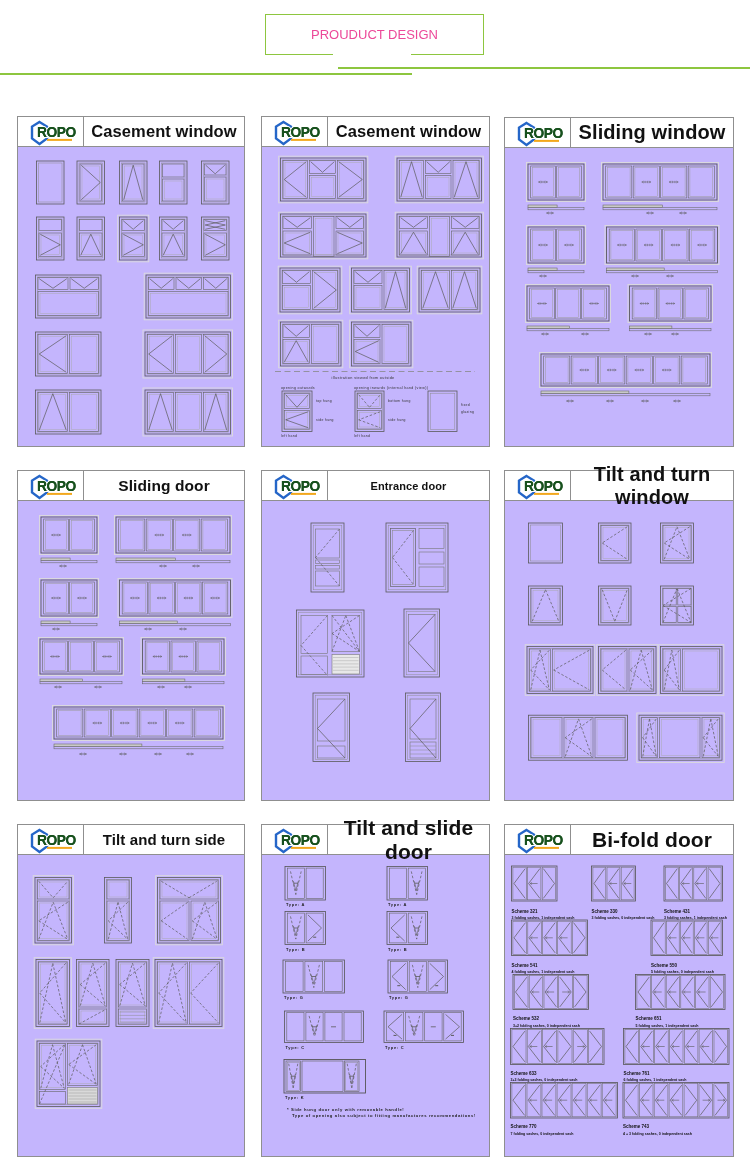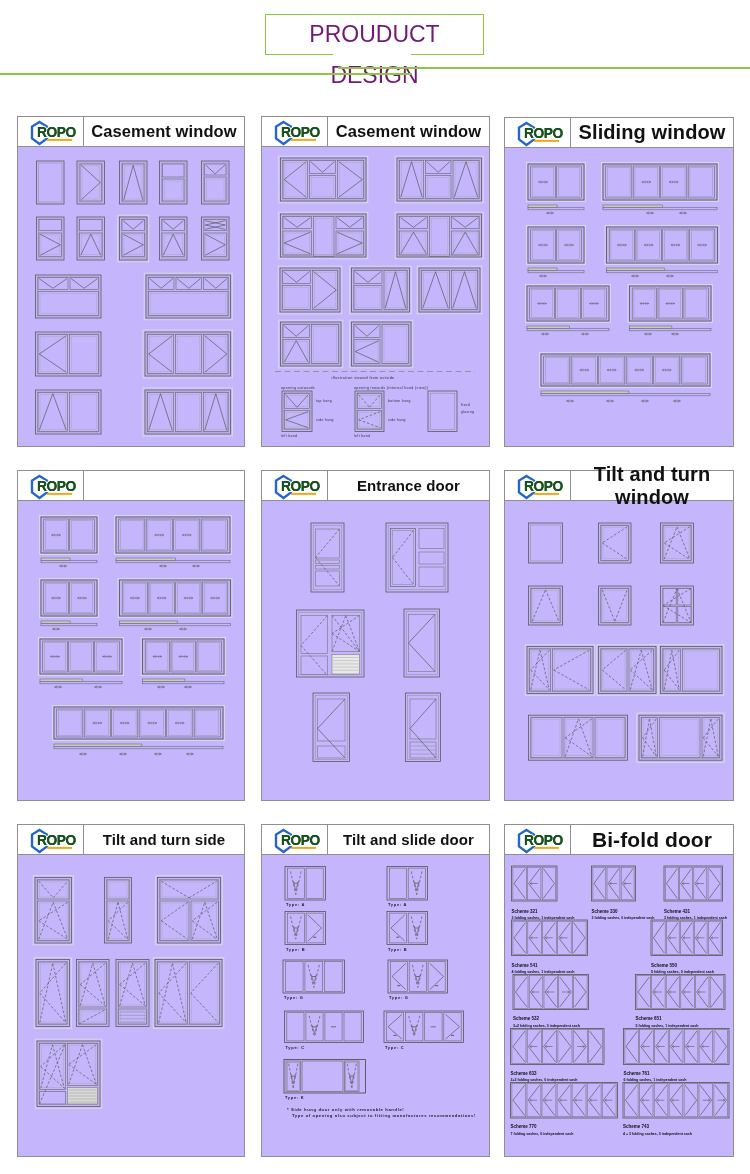--- a/index.html
+++ b/index.html
@@ -8,21 +8,21 @@
 .plogo{width:66px;border-right:1px solid #8f8f8f;box-sizing:border-box;display:flex;align-items:center;justify-content:center;}
 .ptitle{flex:1;display:flex;align-items:center;justify-content:center;font-weight:bold;color:#111;letter-spacing:0.1px;text-align:center;}
 .pbody{position:absolute;left:0;top:0;z-index:1;}
 </style></head>
 <body>
 
 <div style="position:absolute;left:265px;top:14px;width:219px;height:41px;border:1.5px solid #8dc63f;box-sizing:border-box;"></div>
 
 <div style="position:absolute;left:333px;top:52px;width:78px;height:5px;background:#fff;"></div>
 
-<div style="position:absolute;left:265px;top:14px;width:219px;height:41px;line-height:41px;text-align:center;font-size:23px;letter-spacing:0px;color:#701a75;">PROUDUCT DESIGN</div>
+<div style="position:absolute;left:265px;top:14px;width:219px;height:41px;line-height:41px;text-align:center;font-size:13px;letter-spacing:0px;color:#ec4899;">PROUDUCT DESIGN</div>
 
 <div style="position:absolute;left:338px;top:67px;width:412px;height:1.6px;background:#8dc63f;"></div>
 
 <div style="position:absolute;left:0px;top:73px;width:412px;height:1.6px;background:#8dc63f;"></div>
 
 <div class="panel" style="left:17px;top:116px;width:228px;height:331px">
 <div class="phead">
 
 <div class="plogo">
         <svg width="64" height="28" viewBox="0 0 64 28" style="display:block">
@@ -730,20 +730,21 @@
 
 <path d="M 20.5 4.0 L 28.0 8.6 L 28.0 20.4 L 20.5 25.9 L 13.0 20.4 L 13.0 8.6 Z" fill="none" stroke="#2566c8" stroke-width="2.4"></path>
 
 <text x="18" y="18.6" font-family="Liberation Sans, sans-serif" font-size="13.8" font-weight="bold" fill="#17511d" stroke="#ffffff" stroke-width="2.2" paint-order="stroke" letter-spacing="-0.5">ROPO</text>
 <text x="18" y="18.6" font-family="Liberation Sans, sans-serif" font-size="13.8" font-weight="bold" fill="#17511d" letter-spacing="-0.5">ROPO</text>
 
 <rect x="28" y="20.9" width="25" height="2.0" fill="#f2a81d"></rect>
 </svg>
       </div>
 
+<div class="ptitle" style="font-size:15.5px">Sliding door</div>
 </div>
 
 <svg class="pbody" width="228" height="331" viewBox="0 0 228 331">
 
 <rect x="21.5" y="44.5" width="59.0" height="39.0" fill="none" stroke="#dcdcdc" stroke-width="0.9"></rect>
       <rect x="23.0" y="46.0" width="56.0" height="36.0" fill="none" stroke="#555" stroke-width="0.85"></rect>
       <rect x="25.7" y="48.0" width="24.6" height="32.0" fill="none" stroke="#666" stroke-width="0.6"></rect>
       <rect x="27.4" y="49.7" width="21.2" height="28.6" fill="none" stroke="#9a9a9a" stroke-width="0.5"></rect>
       <line x1="33.5" y1="64.0" x2="42.5" y2="64.0" stroke="#5a5a5a" stroke-width="0.5"></line>
       <line x1="35.5" y1="63.0" x2="33.5" y2="64.0" stroke="#5a5a5a" stroke-width="0.45"></line>
@@ -1058,21 +1059,21 @@
 
 <path d="M 20.5 4.0 L 28.0 8.6 L 28.0 20.4 L 20.5 25.9 L 13.0 20.4 L 13.0 8.6 Z" fill="none" stroke="#2566c8" stroke-width="2.4"></path>
 
 <text x="18" y="18.6" font-family="Liberation Sans, sans-serif" font-size="13.8" font-weight="bold" fill="#17511d" stroke="#ffffff" stroke-width="2.2" paint-order="stroke" letter-spacing="-0.5">ROPO</text>
 <text x="18" y="18.6" font-family="Liberation Sans, sans-serif" font-size="13.8" font-weight="bold" fill="#17511d" letter-spacing="-0.5">ROPO</text>
 
 <rect x="28" y="20.9" width="25" height="2.0" fill="#f2a81d"></rect>
 </svg>
       </div>
 
-<div class="ptitle" style="font-size:15px">Entrance door</div>
+<div class="ptitle" style="font-size:11px">Entrance door</div>
 </div>
 
 <svg class="pbody" width="229" height="331" viewBox="0 0 229 331">
 
 <rect x="49.0" y="52.0" width="33.0" height="69.0" fill="none" stroke="#5a5a5a" stroke-width="0.8"></rect>
       <rect x="51.2" y="54.2" width="28.6" height="64.6" fill="none" stroke="#8a8a8a" stroke-width="0.5"></rect>
       <rect x="53.5" y="58.0" width="24.0" height="29.0" fill="none" stroke="#777" stroke-width="0.6"></rect>
       <rect x="53.5" y="89.0" width="24.0" height="3.6" fill="none" stroke="#777" stroke-width="0.6"></rect>
       <rect x="53.5" y="94.4" width="24.0" height="3.6" fill="none" stroke="#777" stroke-width="0.6"></rect>
       <rect x="53.5" y="100.0" width="24.0" height="15.0" fill="none" stroke="#777" stroke-width="0.6"></rect>
@@ -1418,21 +1419,21 @@
 
 <path d="M 20.5 4.0 L 28.0 8.6 L 28.0 20.4 L 20.5 25.9 L 13.0 20.4 L 13.0 8.6 Z" fill="none" stroke="#2566c8" stroke-width="2.4"></path>
 
 <text x="18" y="18.6" font-family="Liberation Sans, sans-serif" font-size="13.8" font-weight="bold" fill="#17511d" stroke="#ffffff" stroke-width="2.2" paint-order="stroke" letter-spacing="-0.5">ROPO</text>
 <text x="18" y="18.6" font-family="Liberation Sans, sans-serif" font-size="13.8" font-weight="bold" fill="#17511d" letter-spacing="-0.5">ROPO</text>
 
 <rect x="28" y="20.9" width="25" height="2.0" fill="#f2a81d"></rect>
 </svg>
       </div>
 
-<div class="ptitle" style="font-size:15px">Tilt and slide door</div>
+<div class="ptitle" style="font-size:21px">Tilt and slide door</div>
 </div>
 
 <svg class="pbody" width="229" height="333" viewBox="0 0 229 333">
 
 <rect x="23.0" y="41.5" width="40.5" height="33.5" fill="none" stroke="#555" stroke-width="0.8"></rect>
       <rect x="25.3" y="43.1" width="17.1" height="30.3" fill="none" stroke="#666" stroke-width="0.6"></rect>
       <line x1="28.5" y1="46.4" x2="33.8" y2="69.6" stroke="#5a5a5a" stroke-width="0.7" stroke-dasharray="2.6,1.8"></line>
       <line x1="39.2" y1="46.4" x2="33.8" y2="69.6" stroke="#5a5a5a" stroke-width="0.7" stroke-dasharray="2.6,1.8"></line>
       <line x1="31.4" y1="56.1" x2="33.8" y2="65.7" stroke="#5a5a5a" stroke-width="0.6"></line>
       <line x1="36.3" y1="56.1" x2="33.8" y2="65.7" stroke="#5a5a5a" stroke-width="0.6"></line>

